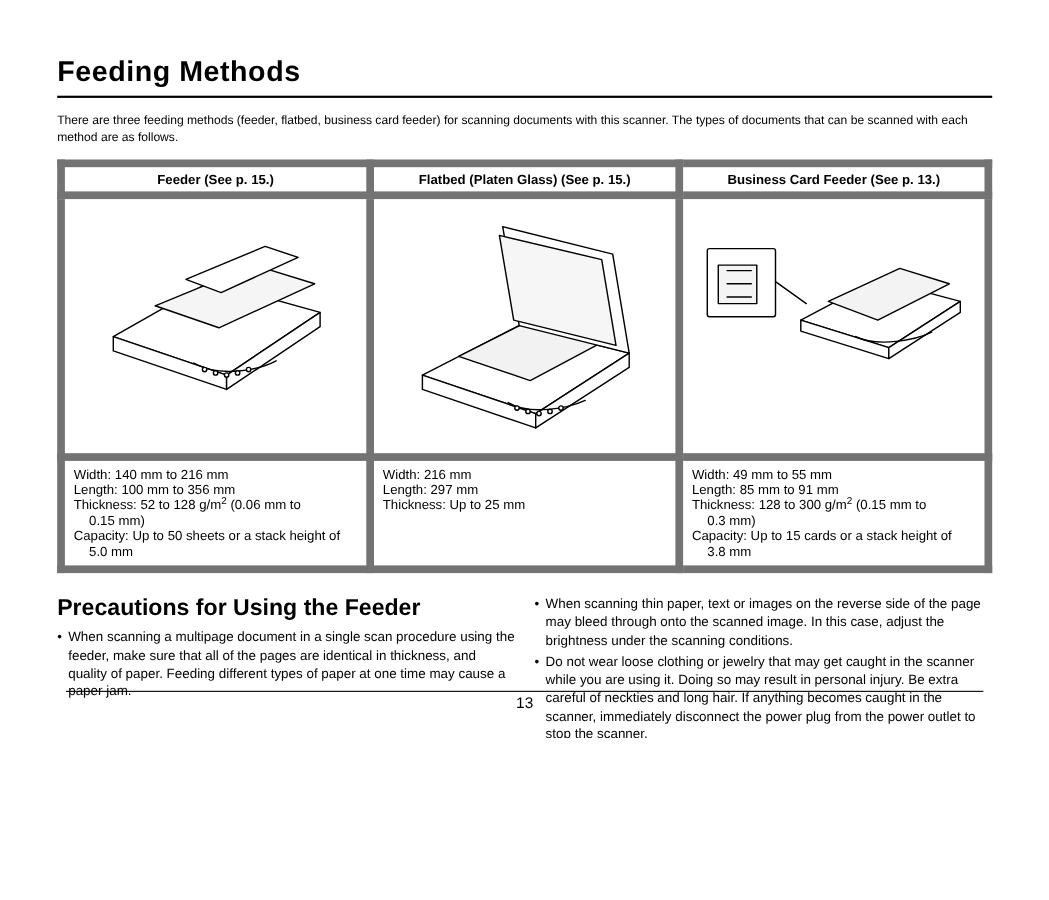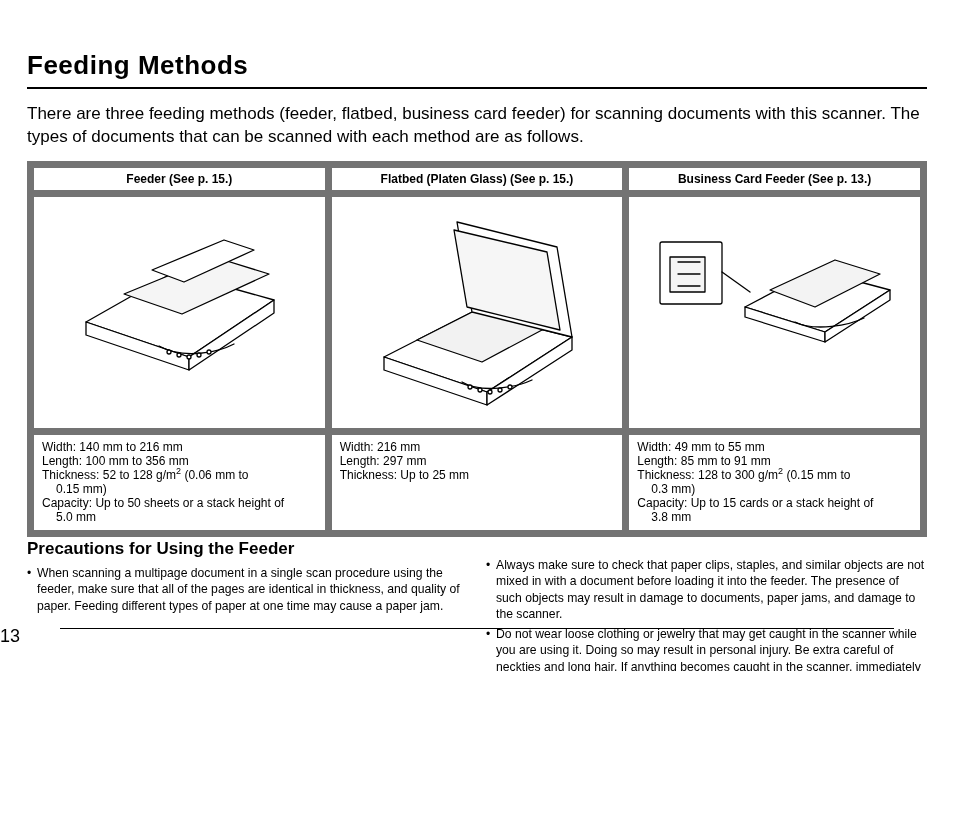--- a/index.html
+++ b/index.html
@@ -1,36 +1,36 @@
 <!DOCTYPE html>
 <html><head>
 <meta charset="utf-8">
 <style>
   html,body{margin:0;padding:0;background:#fff;color:#000;font-family:Helvetica,Arial,sans-serif}
-  .page{width:954px;height:671px;position:relative;box-sizing:border-box;padding:50px 27px 28px}
+  .page{width:954px;height:671px;position:relative;box-sizing:border-box;padding:50px 52px 28px}
   .title{font-family:Arial,Helvetica,sans-serif;font-weight:900;font-size:26px;letter-spacing:.5px;padding-bottom:4px;margin:0 0 2px}
   .title-rule{border-top:2.5px solid #000;margin-bottom:14px}
-  .intro{font-size:17px;line-height:1.35;margin:0 0 12px}
+  .intro{font-size:11px;line-height:1.35;margin:0 0 12px}
   table.feed{border-collapse:collapse;width:100%;table-layout:fixed}
   table.feed th,table.feed td{border:7px solid #737373;font-size:12px;vertical-align:top}
   table.feed th{font-weight:700;text-align:center;padding:4px 6px}
   table.feed td{padding:5px 8px 6px}
   .imgcell{height:220px;text-align:center;vertical-align:middle}
   .imgcell svg{display:block;margin:0 auto}
   .spec-label{font-weight:400}
   .indent{padding-left:14px;display:block}
-  .subtitle{font-family:Arial,Helvetica,sans-serif;font-weight:900;font-size:17px;margin:1px 0 4px}
+  .subtitle{font-family:Arial,Helvetica,sans-serif;font-weight:900;font-size:21px;margin:18px 0 4px}
   .cols{display:flex;gap:18px}
   .col{flex:1;font-size:12.2px;line-height:1.35}
   ul.bul{list-style:none;margin:0;padding:0}
   ul.bul>li{position:relative;padding-left:10px;margin-bottom:3px}
   ul.bul>li::before{content:"\2022";position:absolute;left:0;top:0}
   sup.sq{font-size:.75em;vertical-align:super;line-height:0}
   .footer-rule{position:absolute;left:60px;right:60px;bottom:42px;border-top:1px solid #000}
-  .pagenum{position:absolute;left:0;right:0;bottom:24px;text-align:left;font-size:18px}
+  .pagenum{position:absolute;left:0;right:0;bottom:24px;text-align:center;font-size:14px}
 </style>
 </head>
 <body>
 
 <div class="page">
 
   <h1 class="title">Feeding Methods</h1>
   <div class="title-rule"></div>
 
   <p class="intro">There are three feeding methods (feeder, flatbed, business card feeder) for scanning documents with this scanner. The types of documents that can be scanned with each method are as follows.</p>
@@ -122,21 +122,21 @@
 
   <div class="cols">
     <div class="col">
       <h2 class="subtitle">Precautions for Using the Feeder</h2>
       <ul class="bul">
         <li>When scanning a multipage document in a single scan procedure using the feeder, make sure that all of the pages are identical in thickness, and quality of paper. Feeding different types of paper at one time may cause a paper jam.</li>
       </ul>
     </div>
     <div class="col" style="padding-top:20px">
       <ul class="bul">
-        <li>Always make sure to check that paper clips, staples, and similar objects are not mixed in with a document before loading it into the feeder. The presence of such objects may result in damage to documents, paper jams, and damage to the scanner.</li>
+        <li>When scanning thin paper, text or images on the reverse side of the page may bleed through onto the scanned image. In this case, adjust the brightness under the scanning conditions.</li>
         <li>Do not wear loose clothing or jewelry that may get caught in the scanner while you are using it. Doing so may result in personal injury. Be extra careful of neckties and long hair. If anything becomes caught in the scanner, immediately disconnect the power plug from the power outlet to stop the scanner.</li>
       </ul>
     </div>
   </div>
 
   <div class="footer-rule"></div>
   <div class="pagenum">13</div>
 </div>
 
 </body></html>

